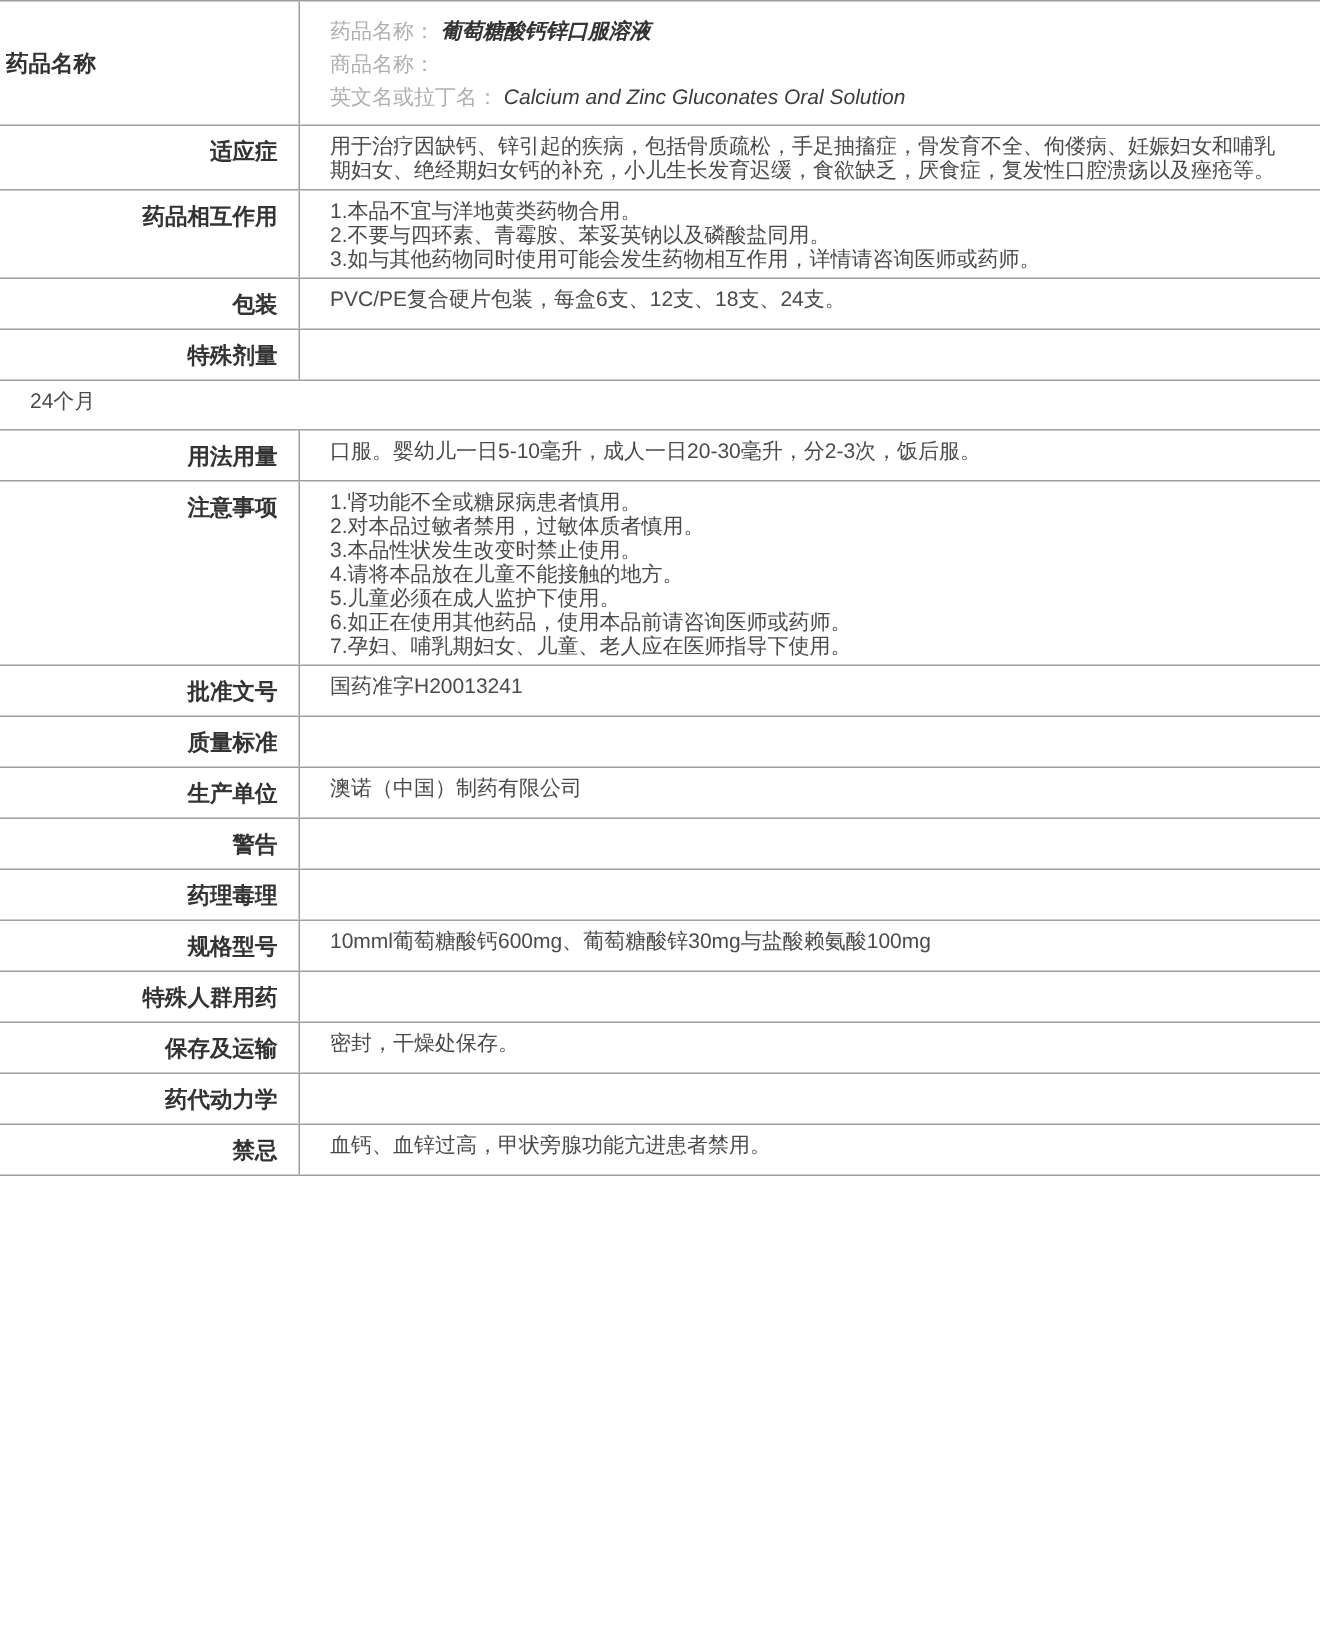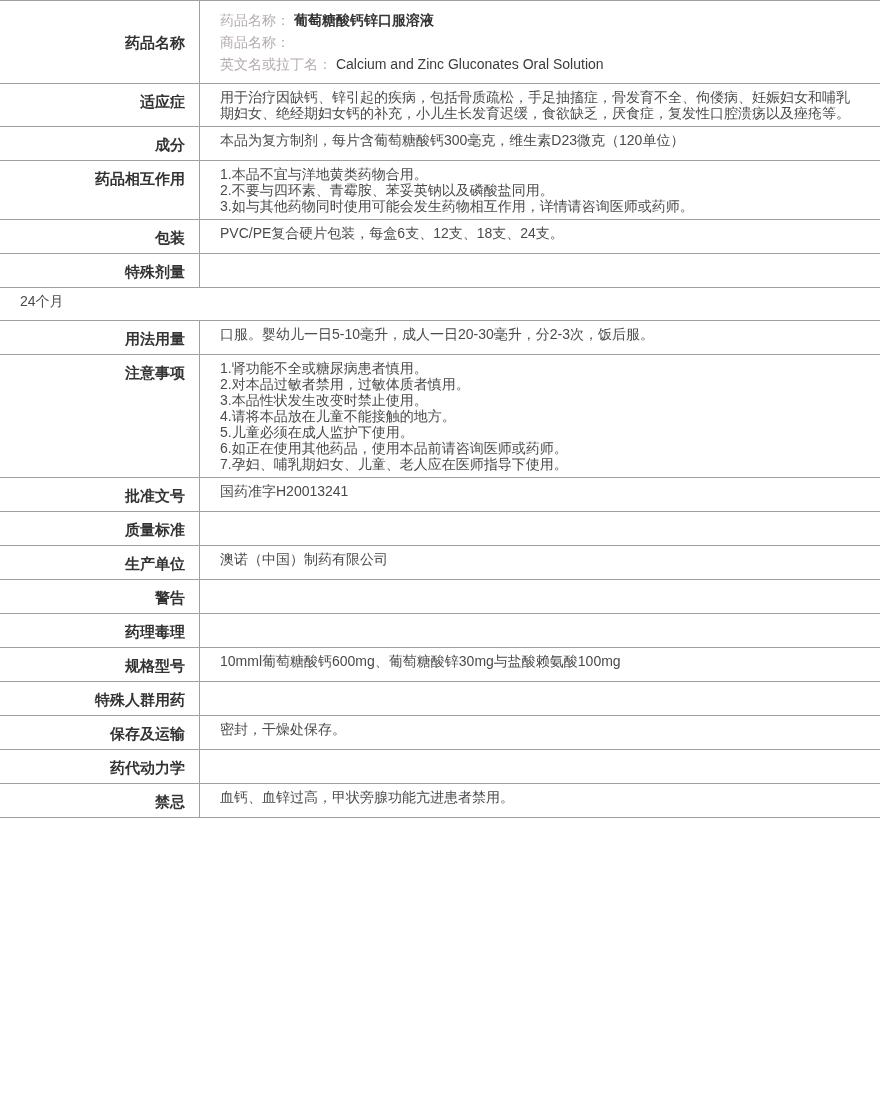--- a/index.html
+++ b/index.html
@@ -43,31 +43,31 @@
     font-size: 14px;
     color: var(--value_text);
     line-height: 16px;
     white-space: pre-line;
     overflow: hidden;
   }
   
   .name-row .label-cell {
     display: flex;
     align-items: center;
-    justify-content: flex-end;
+    justify-content: flex-start;
     padding-top: 0; padding-bottom: 0;
   }
   .name-row .value-cell {
     padding-top: 8px; padding-bottom: 8px;
     line-height: 22px;
     white-space: normal;
   }
   .field-line { min-height: 22px; }
   .field-label { color: var(--field_label_gray); margin-top: 12px; }
-  .field-value { color: #3c3c3c; }
+  .field-value { color: #3c3c3c; font-style: italic; }
   .field-value.cn-bold { font-weight: bold; color: #333333; }
 </style>
 </head>
 <body>
 
 <div class="drug-table" id="drug-table">
 
   <div class="row name-row">
     <div class="label-cell">
       <span>药品名称</span>
@@ -86,24 +86,20 @@
         <span class="field-value">Calcium and Zinc Gluconates Oral Solution</span>
       </div>
     </div>
   </div>
 
   <div class="row">
     <div class="label-cell">适应症</div>
     <div class="value-cell">用于治疗因缺钙、锌引起的疾病，包括骨质疏松，手足抽搐症，骨发育不全、佝偻病、妊娠妇女和哺乳期妇女、绝经期妇女钙的补充，小儿生长发育迟缓，食欲缺乏，厌食症，复发性口腔溃疡以及痤疮等。</div>
   </div>
 
-  <div class="row">
-    <div class="label-cell">成分</div>
-    <div class="value-cell">本品为复方制剂，每片含葡萄糖酸钙300毫克，维生素D23微克（120单位）</div>
-  </div>
 
   <div class="row">
     <div class="label-cell">药品相互作用</div>
     <div class="value-cell">1.本品不宜与洋地黄类药物合用。
 2.不要与四环素、青霉胺、苯妥英钠以及磷酸盐同用。
 3.如与其他药物同时使用可能会发生药物相互作用，详情请咨询医师或药师。</div>
   </div>
 
   <div class="row">
     <div class="label-cell">包装</div>

